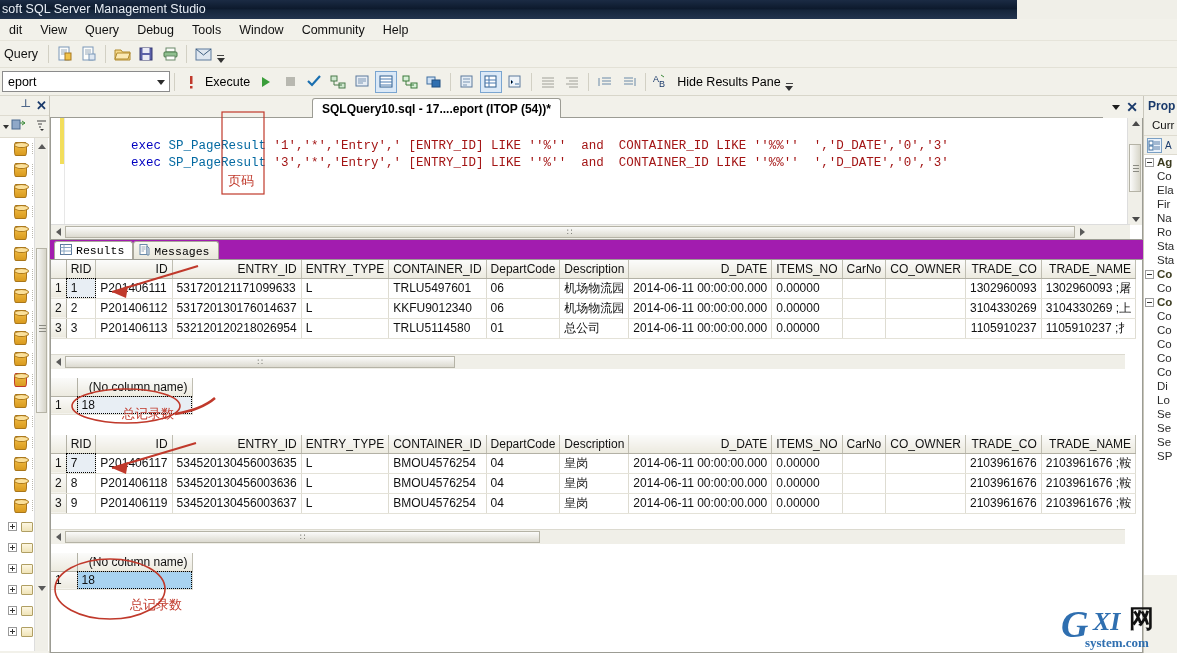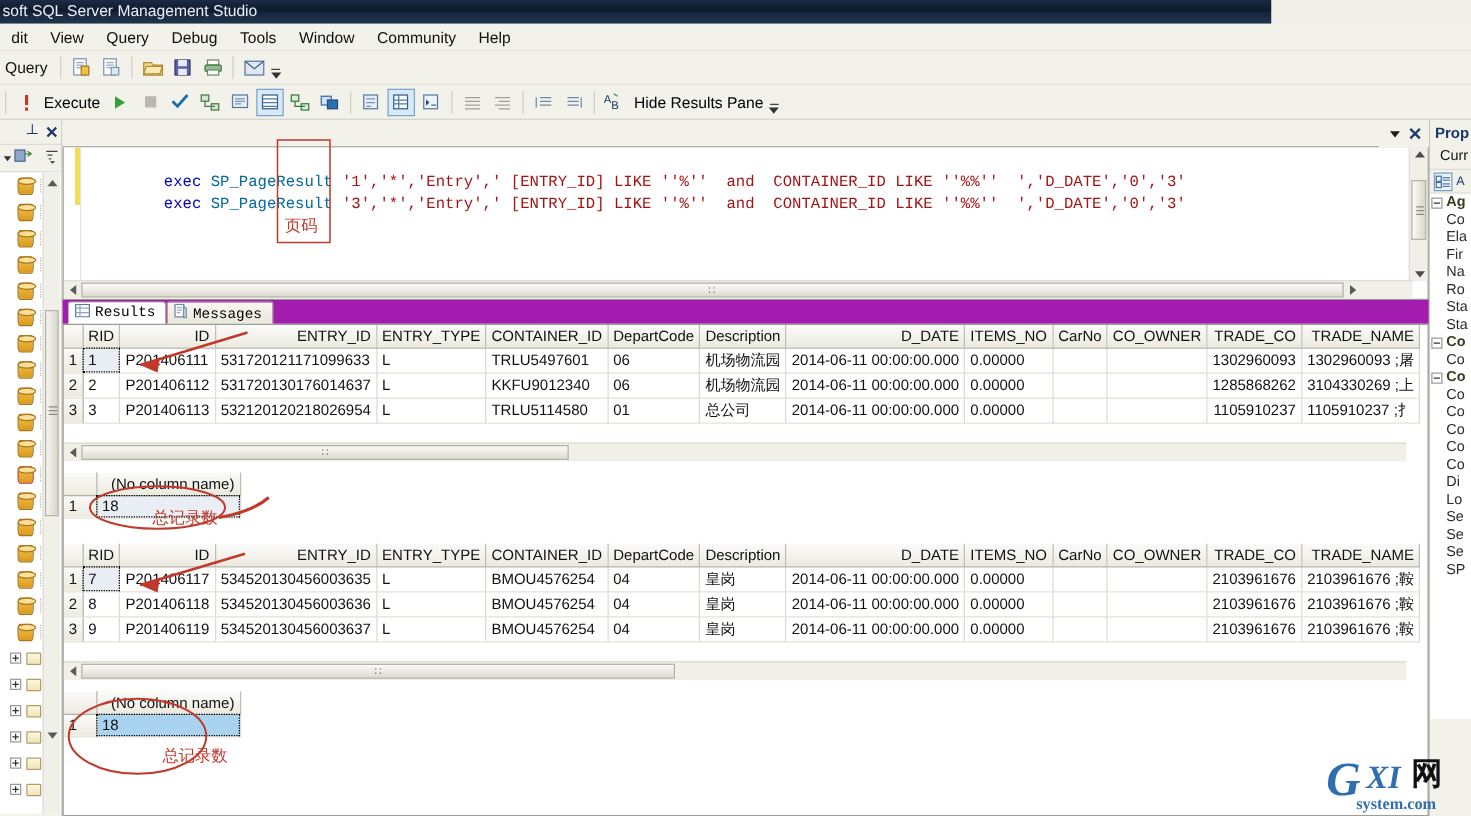--- a/index.html
+++ b/index.html
@@ -425,20 +425,24 @@
         <path d="M1 2l7.5 6L16 2" fill="none" stroke="#3f5f80"></path>
       </svg>
     </div>
     <div class="tb-overflow">
       <div style="width:7px;height:1px;background:#444;margin-bottom:2px;"></div>
       <div style="width:0;height:0;border-left:4px solid transparent;border-right:4px solid transparent;border-top:5px solid #333;"></div>
     </div>
   </div>
 
   <div class="toolbar2">
+    <div class="db-combo">
+      <span>eport</span>
+      <span class="arrow"></span>
+    </div>
     <div class="tb-sep"></div>
 
     <div class="tb-btn">
       <svg width="8" height="16" viewBox="0 0 8 16">
         <rect x="3" y="2" width="2.5" height="8" fill="#c0392b"></rect>
         <rect x="3" y="12" width="2.5" height="2.5" fill="#c0392b"></rect>
       </svg>
     </div>
     <div class="exec-label">Execute</div>
     <div class="tb-btn">
@@ -724,20 +728,21 @@
       <div class="rp-item">Se</div>
       <div class="rp-item">Se</div>
       <div class="rp-item">SP</div>
     </div>
   </div>
 
   <div class="docarea">
 
     <div class="tabstrip">
       <div class="tab" style="left:6px;margin-top:23px;">SQLQuery11.sql - 17....eport (ITOP (58))*</div>
+      <div class="tab active" style="left:262px;">SQLQuery10.sql - 17....eport (ITOP (54))*</div>
       <div class="tab-close-area">
         <span class="chev-dn"></span>
         <span class="xclose">✕</span>
       </div>
     </div>
 
     <div class="editor">
       <div class="ed-gutter"></div>
       <div class="ed-change"></div>
 
@@ -856,21 +861,21 @@
                 <td>P201406112</td>
                 <td>531720130176014637</td>
                 <td>L</td>
                 <td>KKFU9012340</td>
                 <td>06</td>
                 <td>机场物流园</td>
                 <td>2014-06-11 00:00:00.000</td>
                 <td>0.00000</td>
                 <td></td>
                 <td></td>
-                <td style="text-align:right">1285868262</td>
+                <td style="text-align:right">3104330269</td>
                 <td>3104330269 ;上</td>
               </tr>
               <tr>
                 <td class="rownum">3</td>
                 <td>3</td>
                 <td>P201406113</td>
                 <td>532120120218026954</td>
                 <td>L</td>
                 <td>TRLU5114580</td>
                 <td>01</td>

